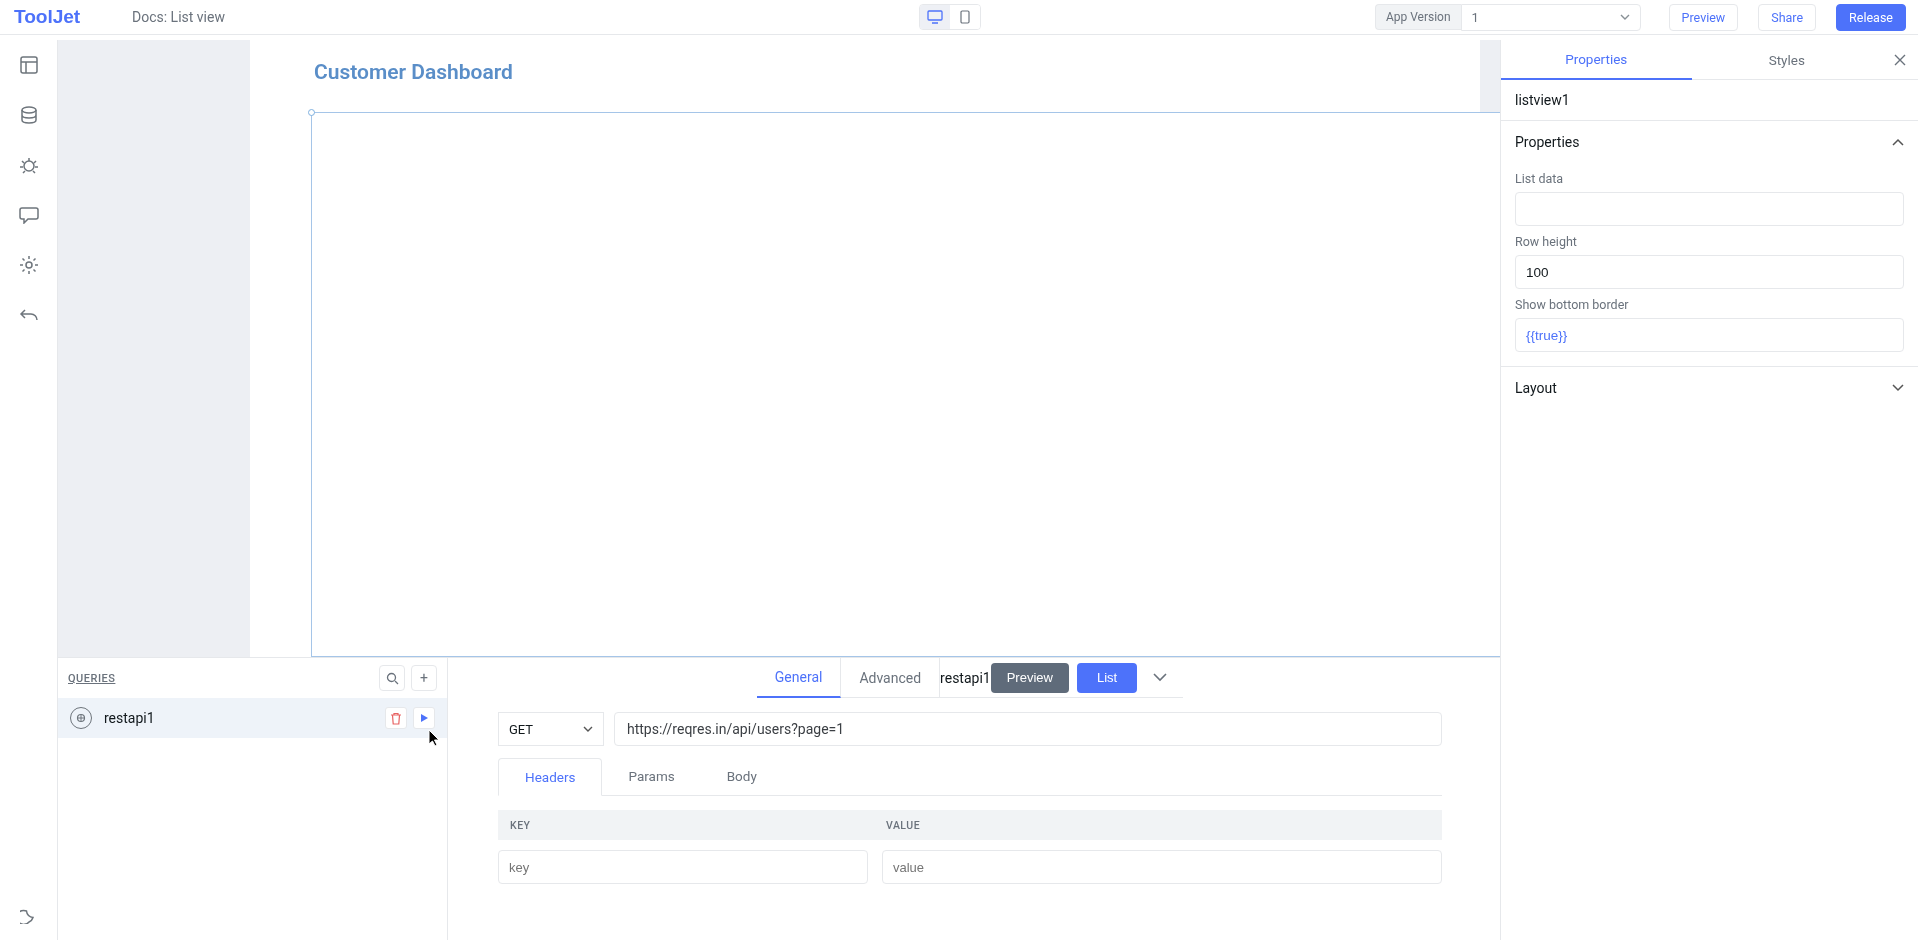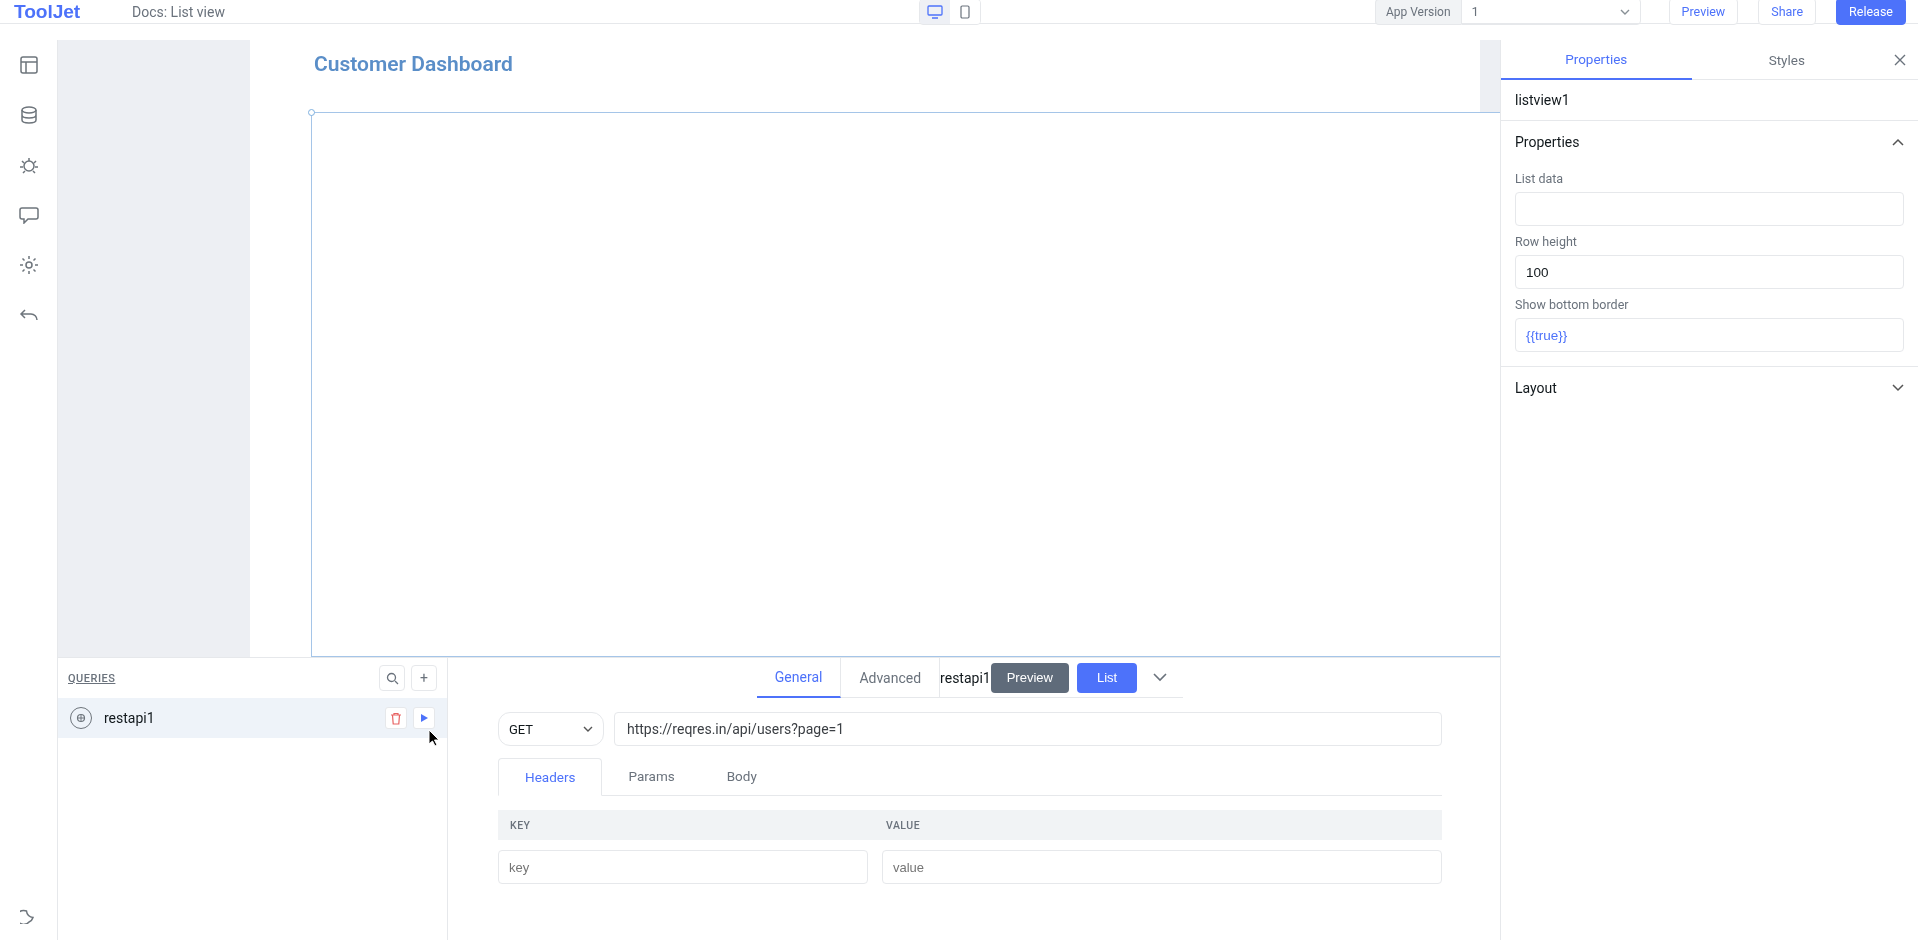--- a/index.html
+++ b/index.html
@@ -21,21 +21,21 @@
     color: var(--text);
     background: #fff;
     width: 1918px;
     height: 940px;
     overflow: hidden;
     position: relative;
   }
 
   
   .top-header {
-    height: 24px;
+    height: 35px;
     border-bottom: 1px solid var(--border);
     display: flex;
     align-items: center;
     padding: 0 12px 0 14px;
     gap: 14px;
   }
   .logo {
     font-size: 20px;
     font-weight: 700;
     color: var(--primary);
@@ -84,21 +84,21 @@
   
   .canvas-wrap {
     position:absolute; left:58px; right:418px; top:40px; height:617px;
     background: var(--bg-canvas);
     overflow:hidden;
   }
   .canvas-inner {
     position:absolute; left:192px; top:0; width:1230px; height:100%; background:#fff;
   }
   .dash-title {
-    position:absolute; left:256px; top:12px; font-size:21px; font-weight:600; color:#5a8ec8;
+    position:absolute; left:256px; top:20px; font-size:21px; font-weight:600; color:#5a8ec8;
   }
   .selected-component {
     position:absolute; left:253px; top:72px; width:1201px; height:545px;
     border:1px solid #a5c5e8; background:#fff;
   }
   .sel-handle {
     position:absolute; width:7px; height:7px; background:#fff; border:1px solid #7fb1df; border-radius:50%;
   }
   .sel-handle.tl { left:-4px; top:-4px; }
 
@@ -152,21 +152,21 @@
     background:var(--bg-panel-dark); color:#fff; border:none; height:30px; padding:0 16px; border-radius:4px; font-size:13px;
   }
   .btn-primary {
     background:var(--primary); color:#fff; border:none; height:30px; padding:0 20px; border-radius:4px; font-size:13px;
   }
   .chev-btn { width:30px; height:30px; display:flex; align-items:center; justify-content:center; color:var(--text-light);}
 
   .qr-body { padding:14px 18px 0 18px; }
   .http-row { display:flex; gap:10px; }
   .method-select {
-    width:106px; height:34px; border:1px solid var(--border); border-radius:12px;
+    width:106px; height:34px; border:1px solid var(--border); border-radius:0;
     display:flex; align-items:center; justify-content:space-between; padding:0 10px; font-size:13px;
   }
   .url-input {
     flex:1; height:34px; border:1px solid var(--border); border-radius:4px; padding:0 12px; font-size:14px;
     display:flex; align-items:center; color:#3b3f44;
   }
   .sub-tabs { display:flex; gap:0; margin-top:12px; border-bottom:1px solid var(--border);}
   .sub-tab {
     padding:10px 26px; font-size:13.5px; color:var(--text-light);
   }

